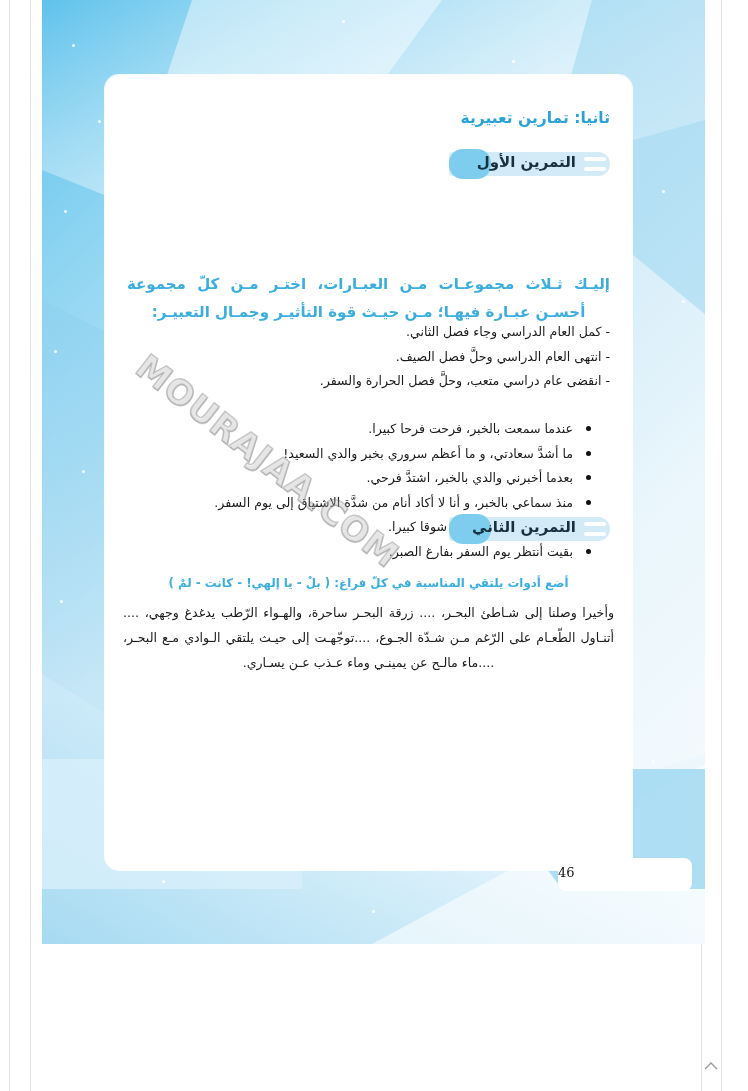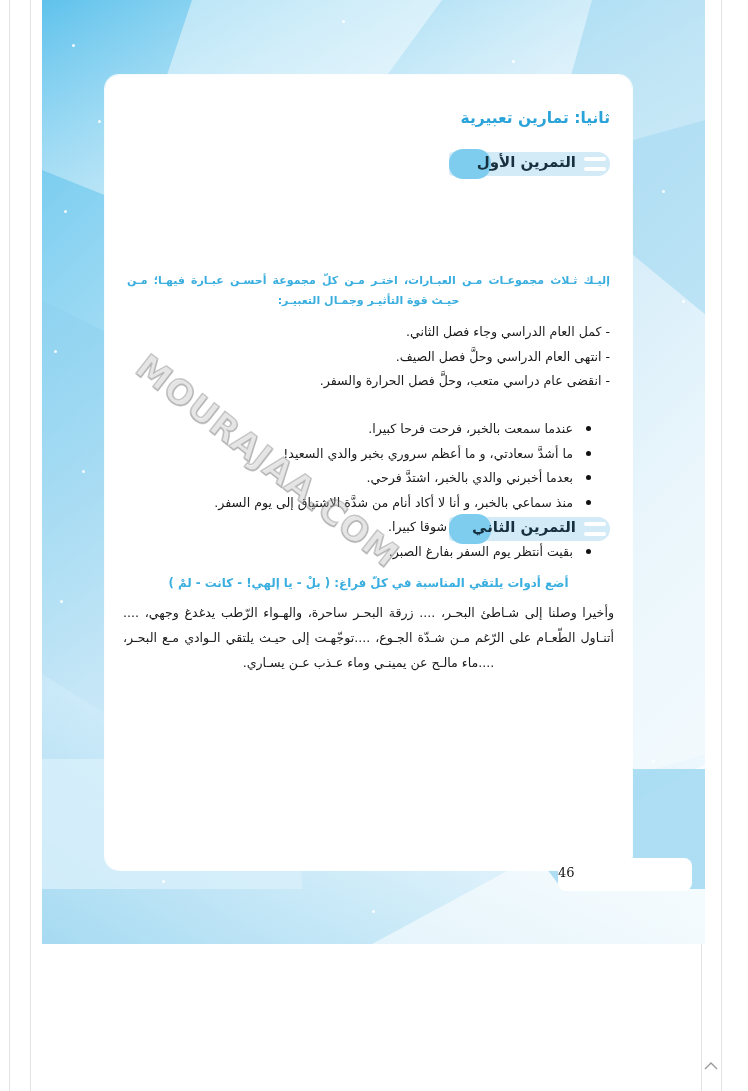--- a/index.html
+++ b/index.html
@@ -173,21 +173,21 @@
     font-size: 15px;
     font-weight: bold;
     color: #16303f;
     white-space: nowrap;
     margin-left: 33px;
   }
 
   .instruction {
     position: absolute;
     color: #3aaede;
-    font-size: 11px;
+    font-size: 15px;
     font-weight: bold;
     line-height: 1.85;
     text-align: justify;
     text-align-last: center;
   }
   .instruction.i1 { right: 22px; left: 22px; top: 196px; }
   .instruction.i2 {
     right: 22px; left: 22px; top: 498px;
     text-align: center; text-align-last: center;
     font-size: 11.8px;

